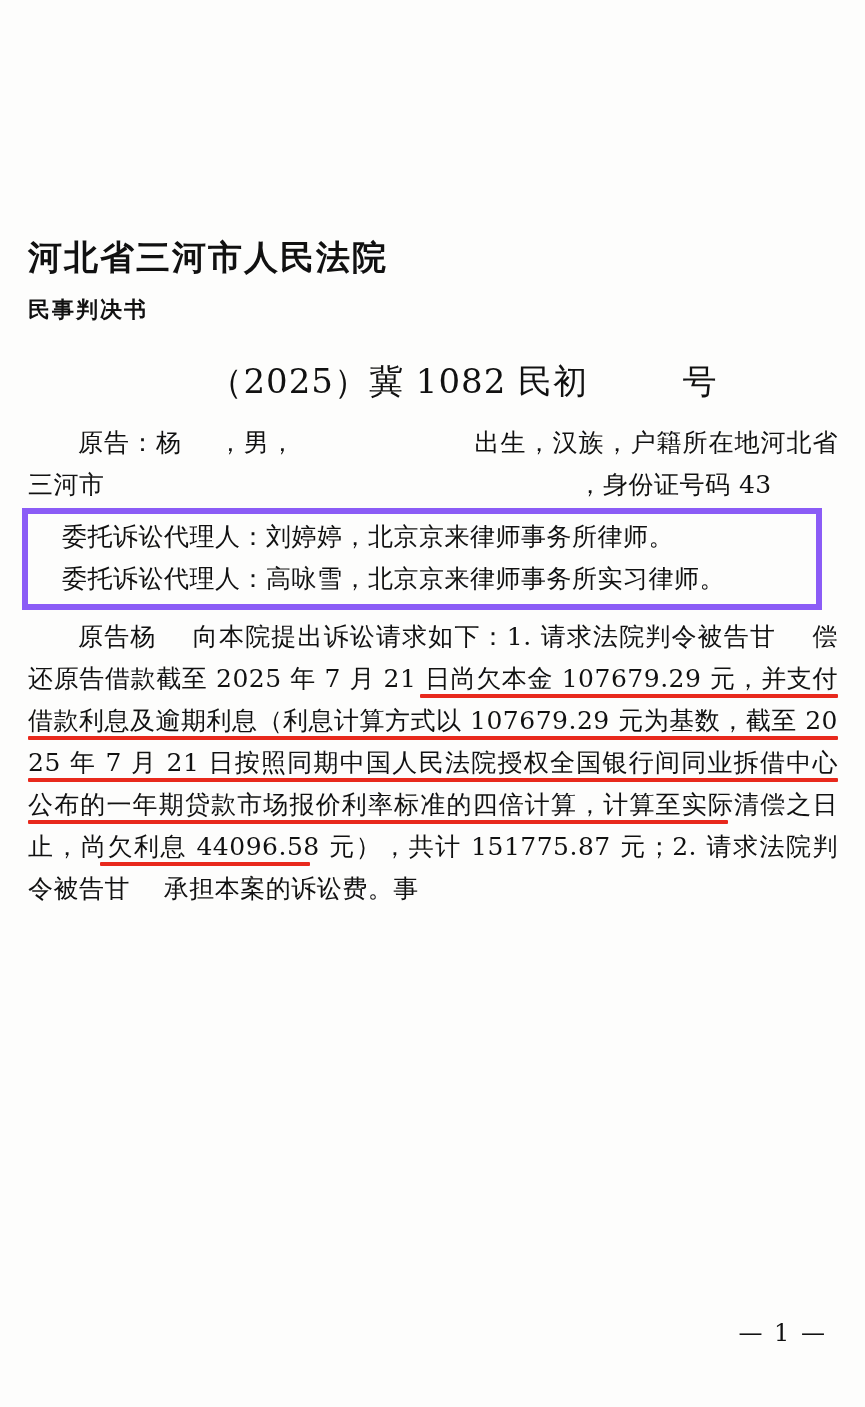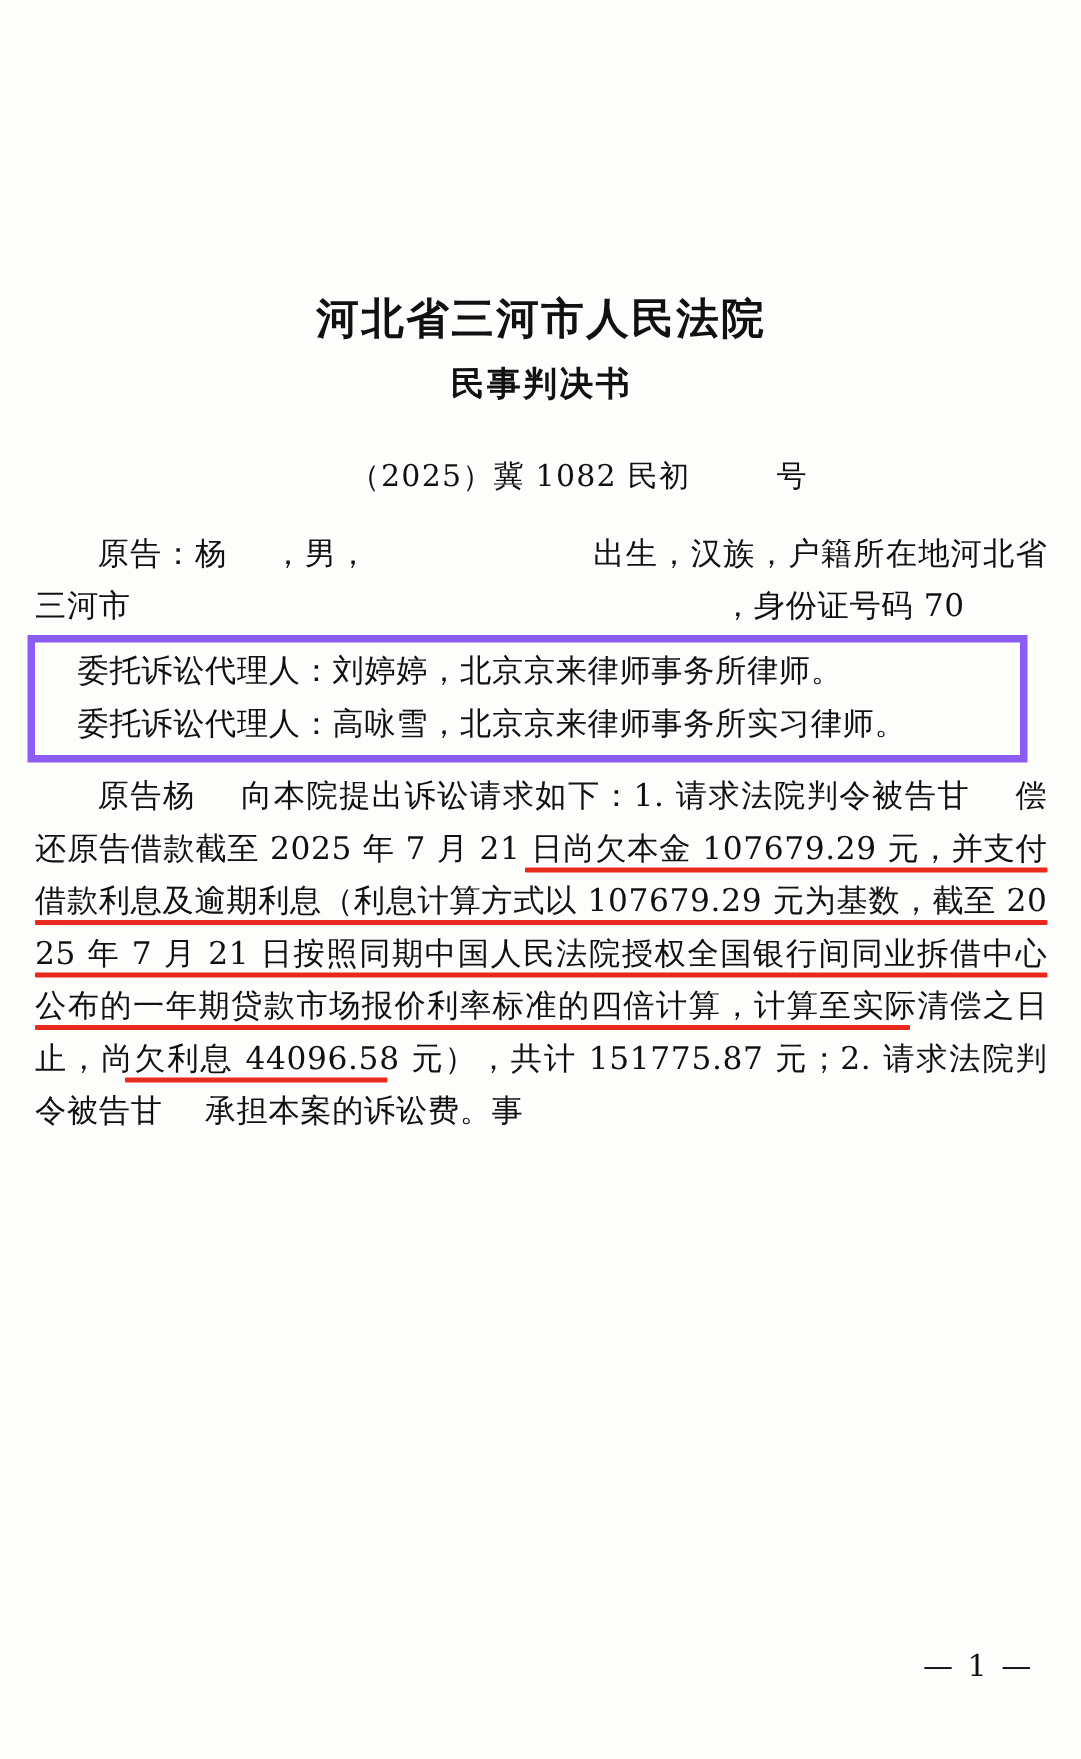--- a/index.html
+++ b/index.html
@@ -23,38 +23,37 @@
     height: 1407px;
     background: #fdfdfc;
   }
   .doc-body {
     position: absolute;
     left: 28px;
     top: 236px;
     width: 810px;
   }
   .title-block {
-    text-align: center;
-    font-family: Liberation Mono, monospace;
+    font-family: Liberation Serif, serif;
     font-weight: bold;
     letter-spacing: 2px;
   }
   .court-name {
     font-size: 34px;
     line-height: 44px;
     margin-bottom: 8px;
   }
   .doc-type {
-    font-size: 27px;
+    font-size: 22px;
     line-height: 44px;
     margin-bottom: 30px;
   }
   .case-number {
     text-align: center;
-    font-size: 24px;
+    font-size: 34px;
     line-height: 38px;
     letter-spacing: 1px;
     margin-left: 60px;
     margin-bottom: 22px;
     white-space: pre;
   }
   .para {
     font-size: 25px;
     line-height: 42px;
     letter-spacing: 0.5px;
@@ -98,21 +97,21 @@
 
   <div class="doc-body">
 
     <div class="title-block">
       <div class="court-name">河北省三河市人民法院</div>
       <div class="doc-type">民事判决书</div>
     </div>
 
     <div class="case-number">（2025）冀 1082 民初        号</div>
 
-    <div class="para indent">原告：杨    ，男，                    出生，汉族，户籍所在地河北省三河市                                                        ，身份证号码 70</div>
+    <div class="para indent">原告：杨    ，男，                    出生，汉族，户籍所在地河北省三河市                                                        ，身份证号码 43</div>
 
     <div class="boxed-block">
       <div class="para">委托诉讼代理人：刘婷婷，北京京来律师事务所律师。</div>
       <div class="para">委托诉讼代理人：高咏雪，北京京来律师事务所实习律师。</div>
     </div>
 
     <div class="spacer-sm"></div>
 
 
 

